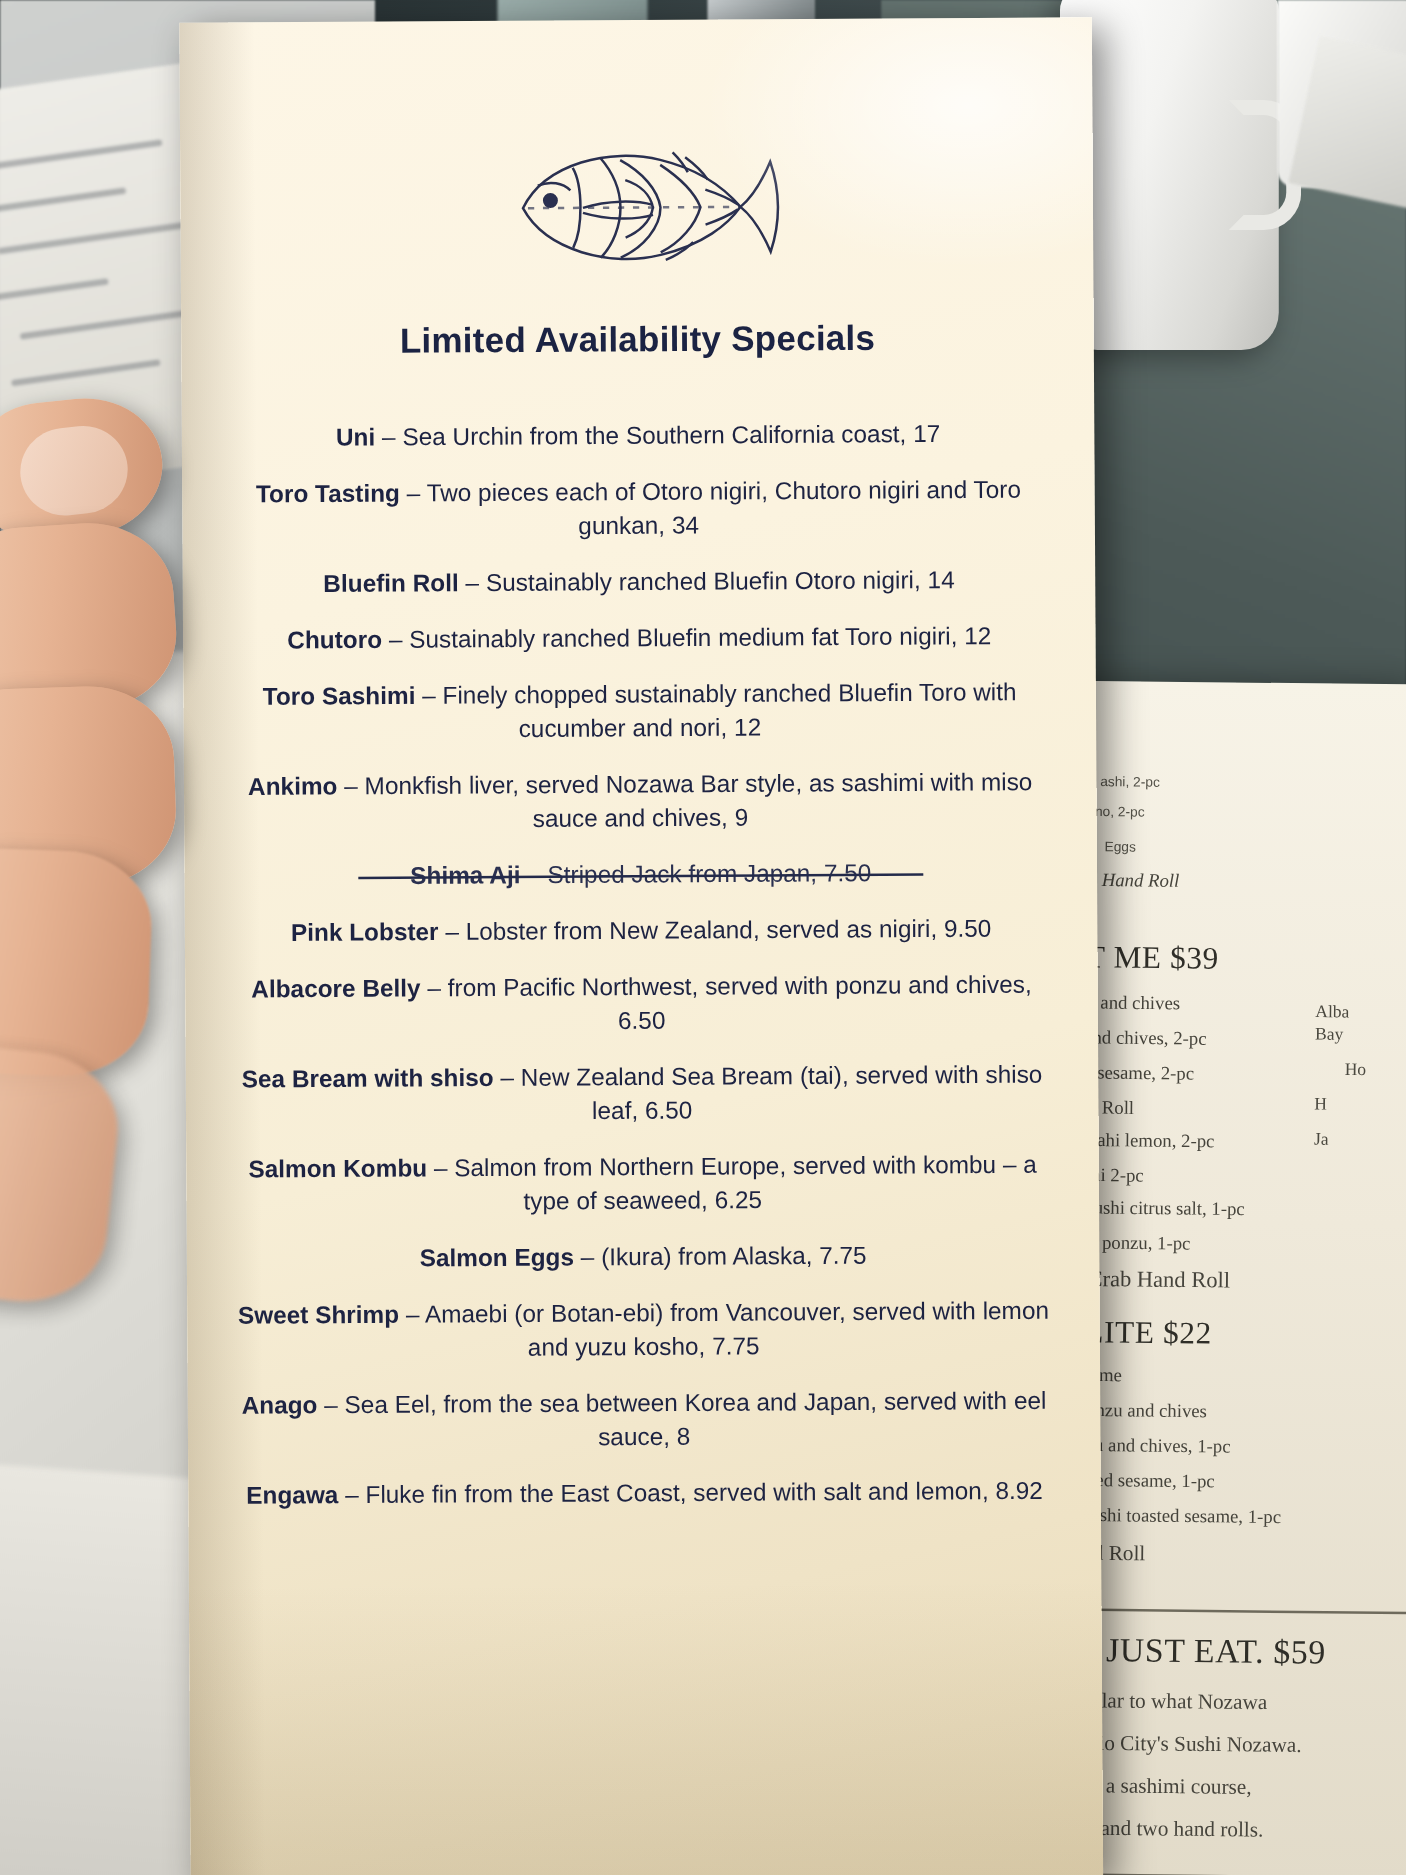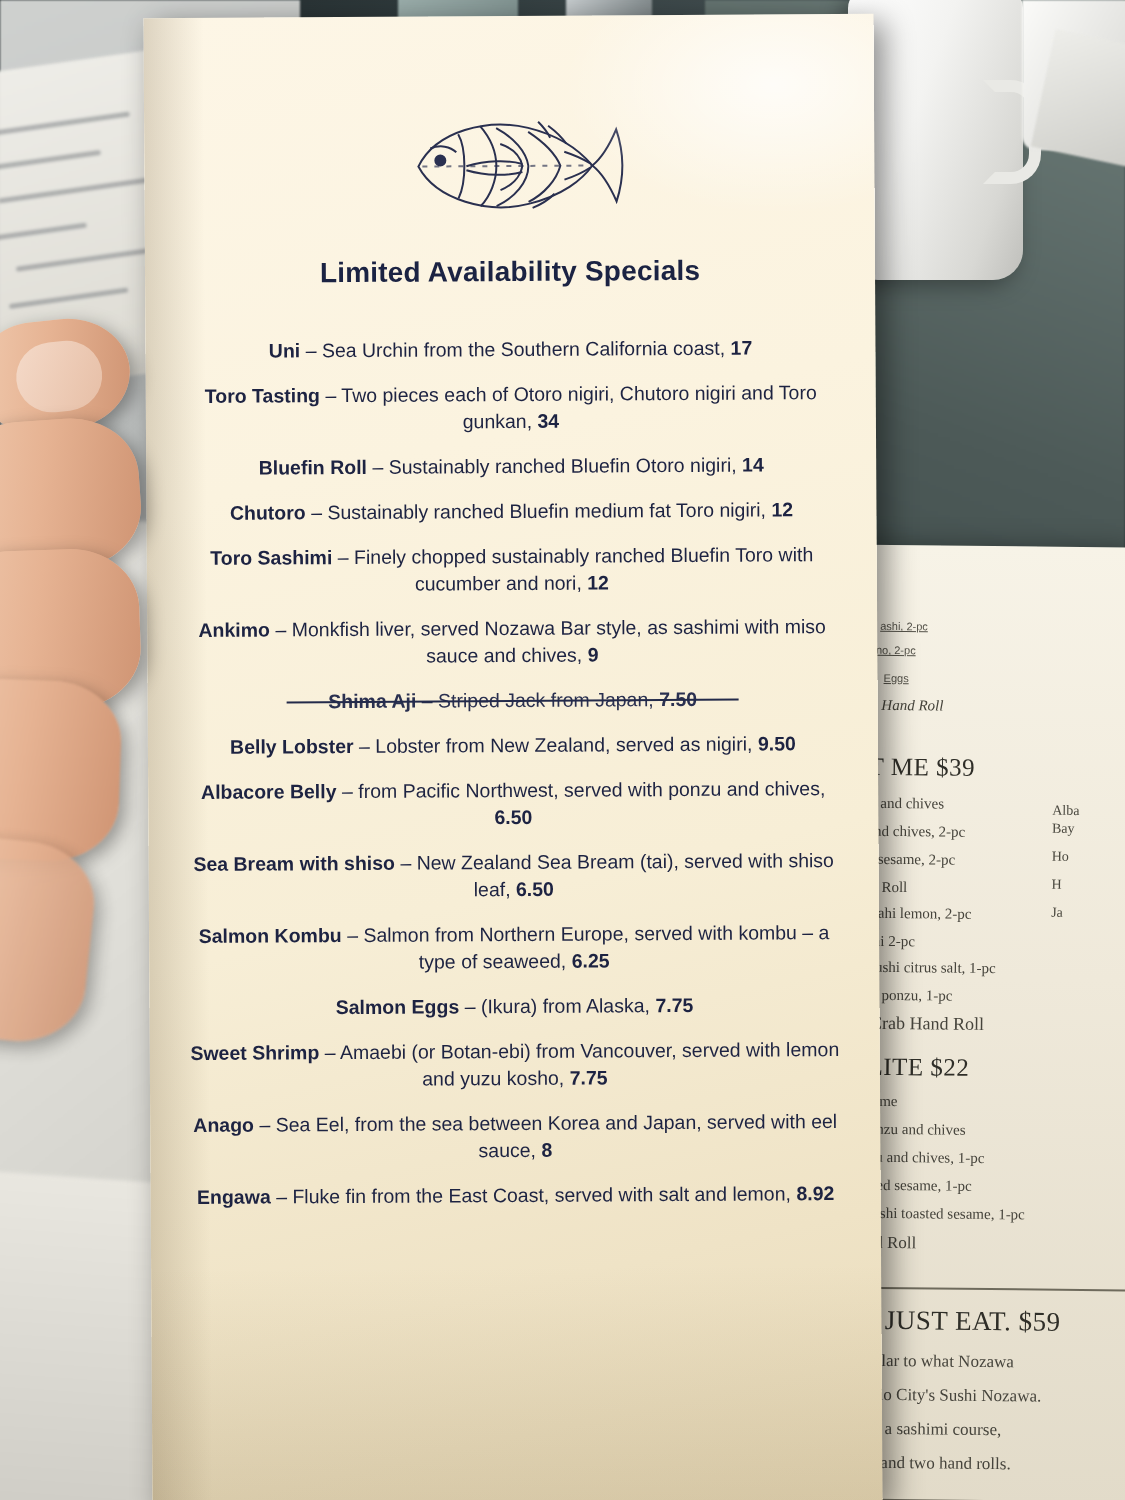--- a/index.html
+++ b/index.html
@@ -151,21 +151,20 @@
     position: absolute;
     left: 0; top: 0; bottom: 0; width: 16px;
     background: linear-gradient(90deg, rgba(0,0,0,.28), rgba(0,0,0,0));
   }
   .mb-tiny {
     position: absolute;
     font-size: 11px;
     line-height: 15px;
     color: #55534a;
     white-space: nowrap;
-    text-decoration: underline;
   }
   .mb-head {
     position: absolute;
     font-family: "Liberation Serif", serif;
     font-size: 25px;
     letter-spacing: .5px;
     color: #2f2e28;
     white-space: nowrap;
   }
   .mb-sub {
@@ -276,21 +275,21 @@
   }
   .item {
     text-align: center;
     font-size: 19.5px;
     line-height: 27px;
     color: #1d2342;
     margin-bottom: 18px;
     padding: 0 6px;
   }
   .item b { font-weight: bold; }
-  .item .price { font-weight: bold; }
+  .item .price { font-weight: normal; }
   .item.struck {
     position: relative;
     color: #2a3050;
   }
   .item.struck .strike-line {
     position: absolute;
     left: 50%;
     top: 13px;
     transform: translateX(-50%);
     width: 452px;
@@ -353,21 +352,21 @@
 
     <div class="mb-box"></div>
     <span class="mb-head" style="left:52px; top:760px; font-size:27px;">JUST EAT. $59</span>
     <span class="mb-sub" style="left:44px; top:806px; font-size:17px;">ilar to what Nozawa</span>
     <span class="mb-sub" style="left:38px; top:840px; font-size:17px;">dio City's Sushi Nozawa.</span>
     <span class="mb-sub" style="left:42px; top:874px; font-size:17px;">s a sashimi course,</span>
     <span class="mb-sub" style="left:40px; top:908px; font-size:17px;">i and two hand rolls.</span>
 
     <span class="mb-col-right" style="top:256px;">Alba</span>
     <span class="mb-col-right" style="top:274px;">Bay</span>
-    <span class="mb-col-right" style="top:302px;">Ho</span>
+    <span class="mb-col-right" style="top:302px;margin-left:24px;">Ho</span>
     <span class="mb-col-right" style="top:330px;">H</span>
     <span class="mb-col-right" style="top:358px;">Ja</span>
   </div>
 
   <div class="menu-card">
 
     <svg class="fish-logo" viewBox="0 0 240 120" fill="none" stroke="#2a3050" stroke-width="2">
       <path d="M22 62 C 40 26, 92 14, 132 24 C 168 33, 186 50, 196 62 C 186 76, 166 92, 132 100 C 92 110, 40 96, 22 62 Z"></path>
       <path d="M196 62 C 206 54, 214 40, 220 26 C 224 38, 226 52, 226 62 C 226 72, 224 86, 220 98 C 214 84, 206 70, 196 62 Z"></path>
       <circle cx="44" cy="56" r="6" fill="#2a3050" stroke="none"></circle>
@@ -428,21 +427,21 @@
       </div>
 
       <div class="item struck">
         <b>Shima Aji</b>
         <span>– Striped Jack from Japan,</span>
         <span class="price">7.50</span>
         <span class="strike-line"></span>
       </div>
 
       <div class="item">
-        <b>Belly Lobster</b>
+        <b>Pink Lobster</b>
         <span>– Lobster from New Zealand, served as nigiri,</span>
         <span class="price">9.50</span>
       </div>
 
       <div class="item">
         <b>Albacore Belly</b>
         <span>– from Pacific Northwest, served with ponzu and chives,</span>
         <span class="price">6.50</span>
       </div>
 

